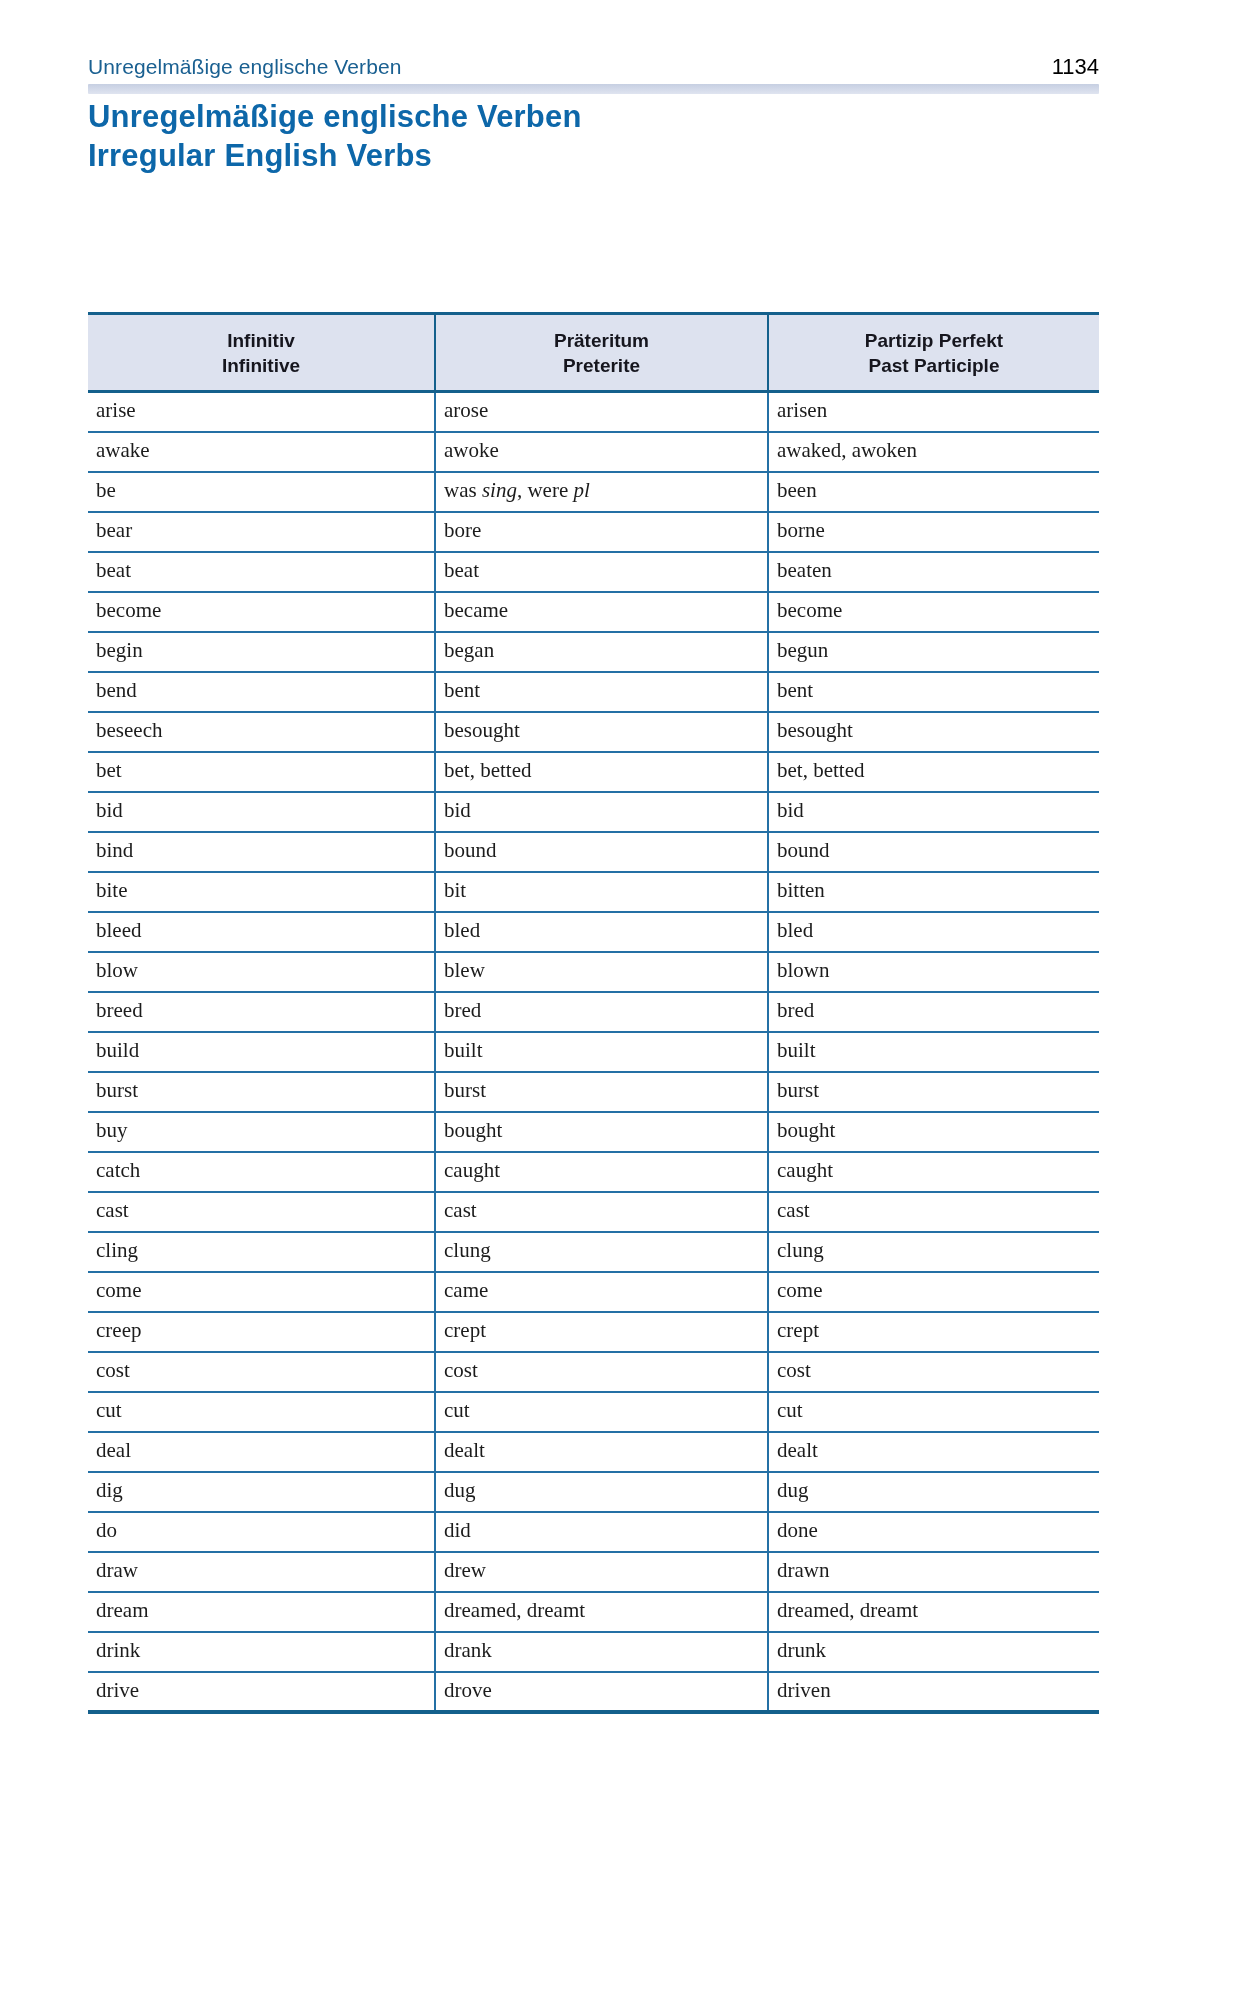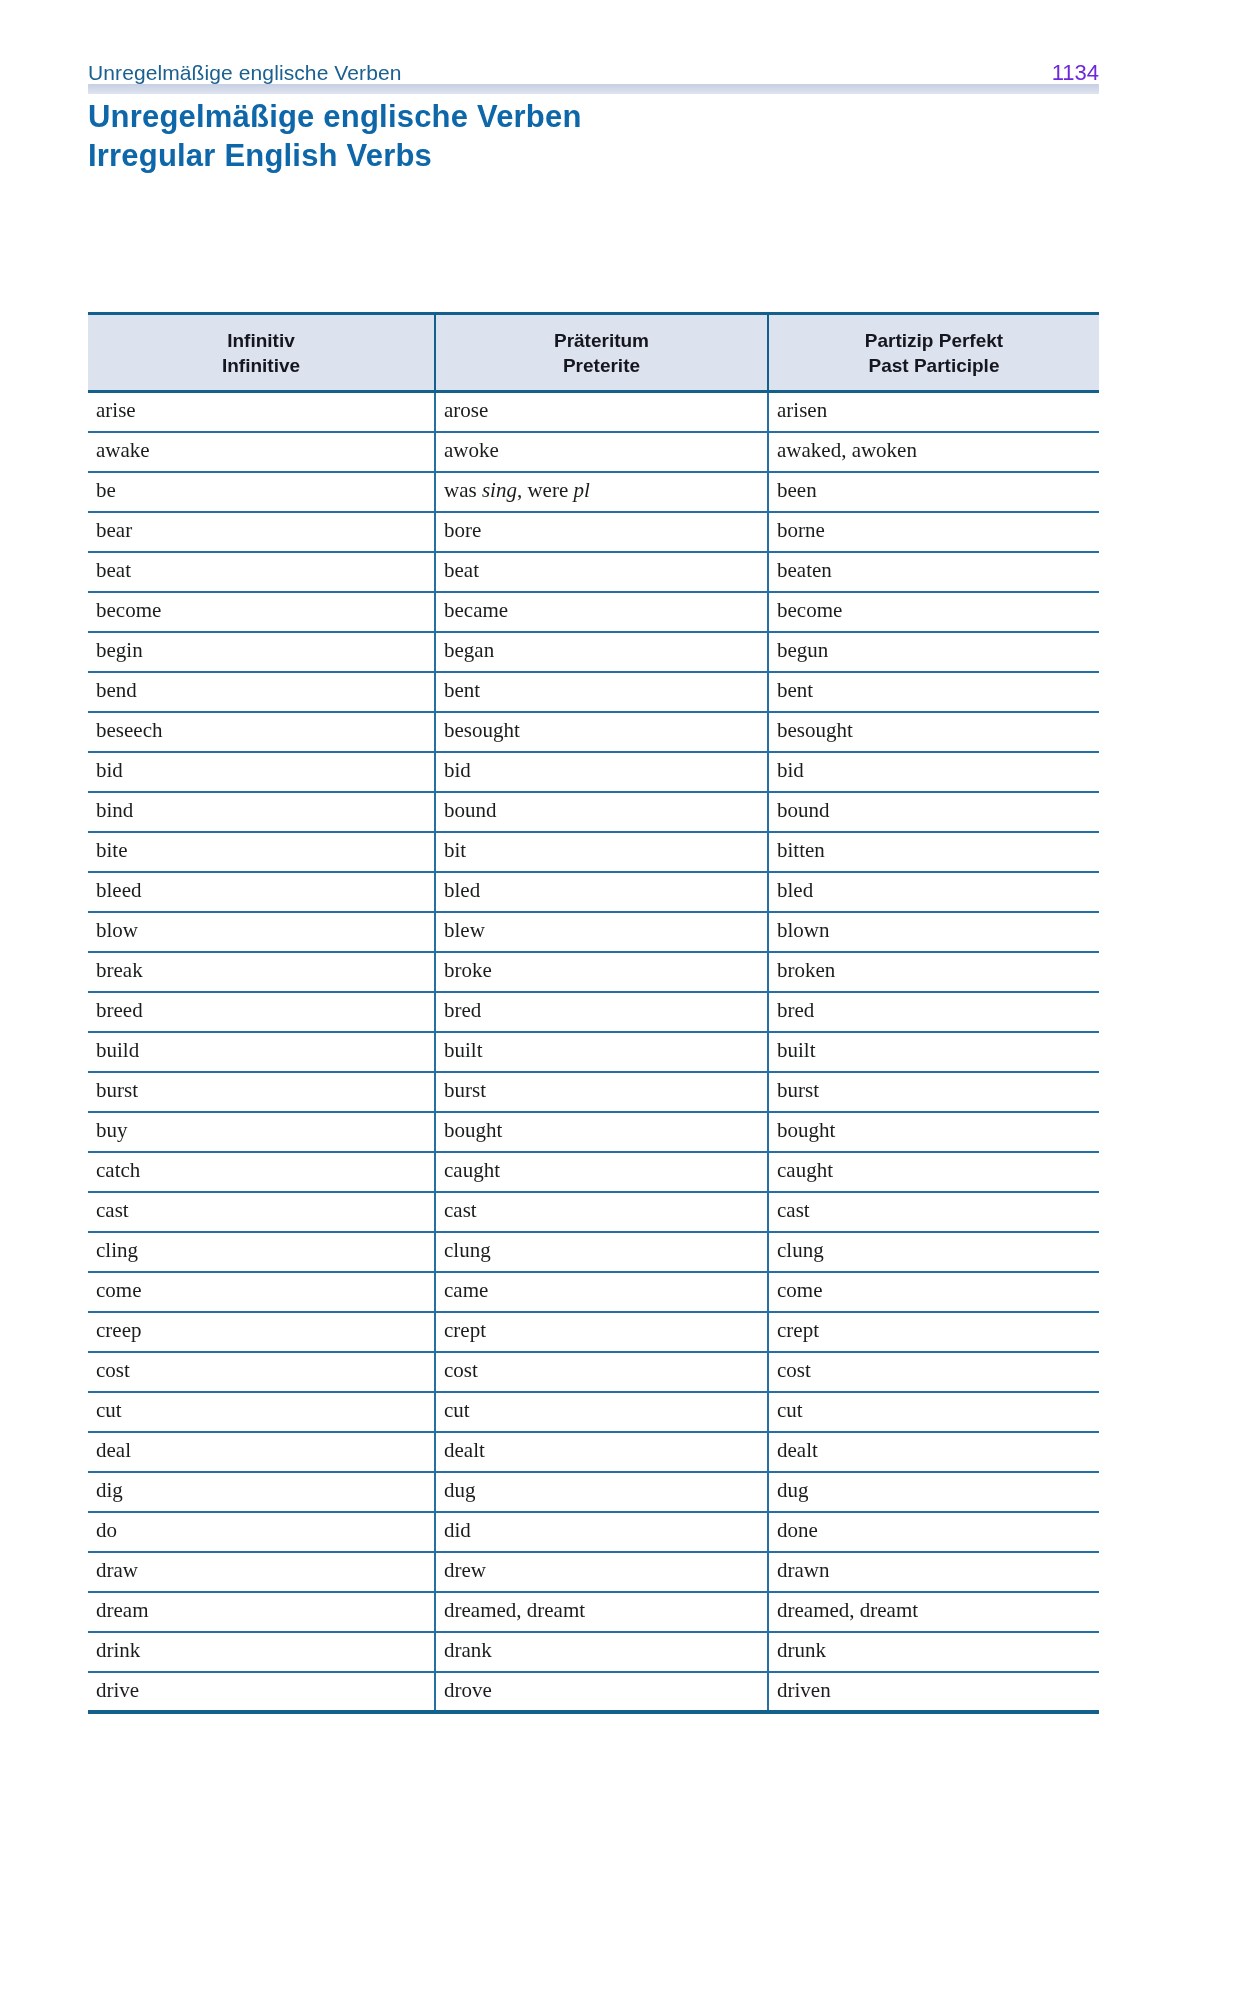--- a/index.html
+++ b/index.html
@@ -24,21 +24,21 @@
   
   .running-head{
     position:absolute;left:88px;top:54px;width:1011px;
     display:flex;justify-content:space-between;align-items:baseline;
   }
   .running-head .rh-title{
     color:var(--head-blue);
     font-size:21px;font-weight:400;letter-spacing:.1px;
   }
   .running-head .rh-page{
-    color:#6d28d9;font-size:22px;font-weight:400;margin-top:6px;
+    color:#000000;font-size:22px;font-weight:400;
   }
   .head-bar{
     position:absolute;left:88px;top:84px;width:1011px;height:10px;
     background:linear-gradient(#c6cfe2,#dfe4f0);
     border-radius:1px;
   }
 
   
   .main-title{
     position:absolute;left:88px;top:97px;
@@ -157,20 +157,25 @@
           <td>bend</td>
           <td>bent</td>
           <td>bent</td>
         </tr>
         <tr>
           <td>beseech</td>
           <td>besought</td>
           <td>besought</td>
         </tr>
         <tr>
+          <td>bet</td>
+          <td>bet, betted</td>
+          <td>bet, betted</td>
+        </tr>
+        <tr>
           <td>bid</td>
           <td>bid</td>
           <td>bid</td>
         </tr>
         <tr>
           <td>bind</td>
           <td>bound</td>
           <td>bound</td>
         </tr>
         <tr>
@@ -182,25 +187,20 @@
           <td>bleed</td>
           <td>bled</td>
           <td>bled</td>
         </tr>
         <tr>
           <td>blow</td>
           <td>blew</td>
           <td>blown</td>
         </tr>
         <tr>
-          <td>break</td>
-          <td>broke</td>
-          <td>broken</td>
-        </tr>
-        <tr>
           <td>breed</td>
           <td>bred</td>
           <td>bred</td>
         </tr>
         <tr>
           <td>build</td>
           <td>built</td>
           <td>built</td>
         </tr>
         <tr>

